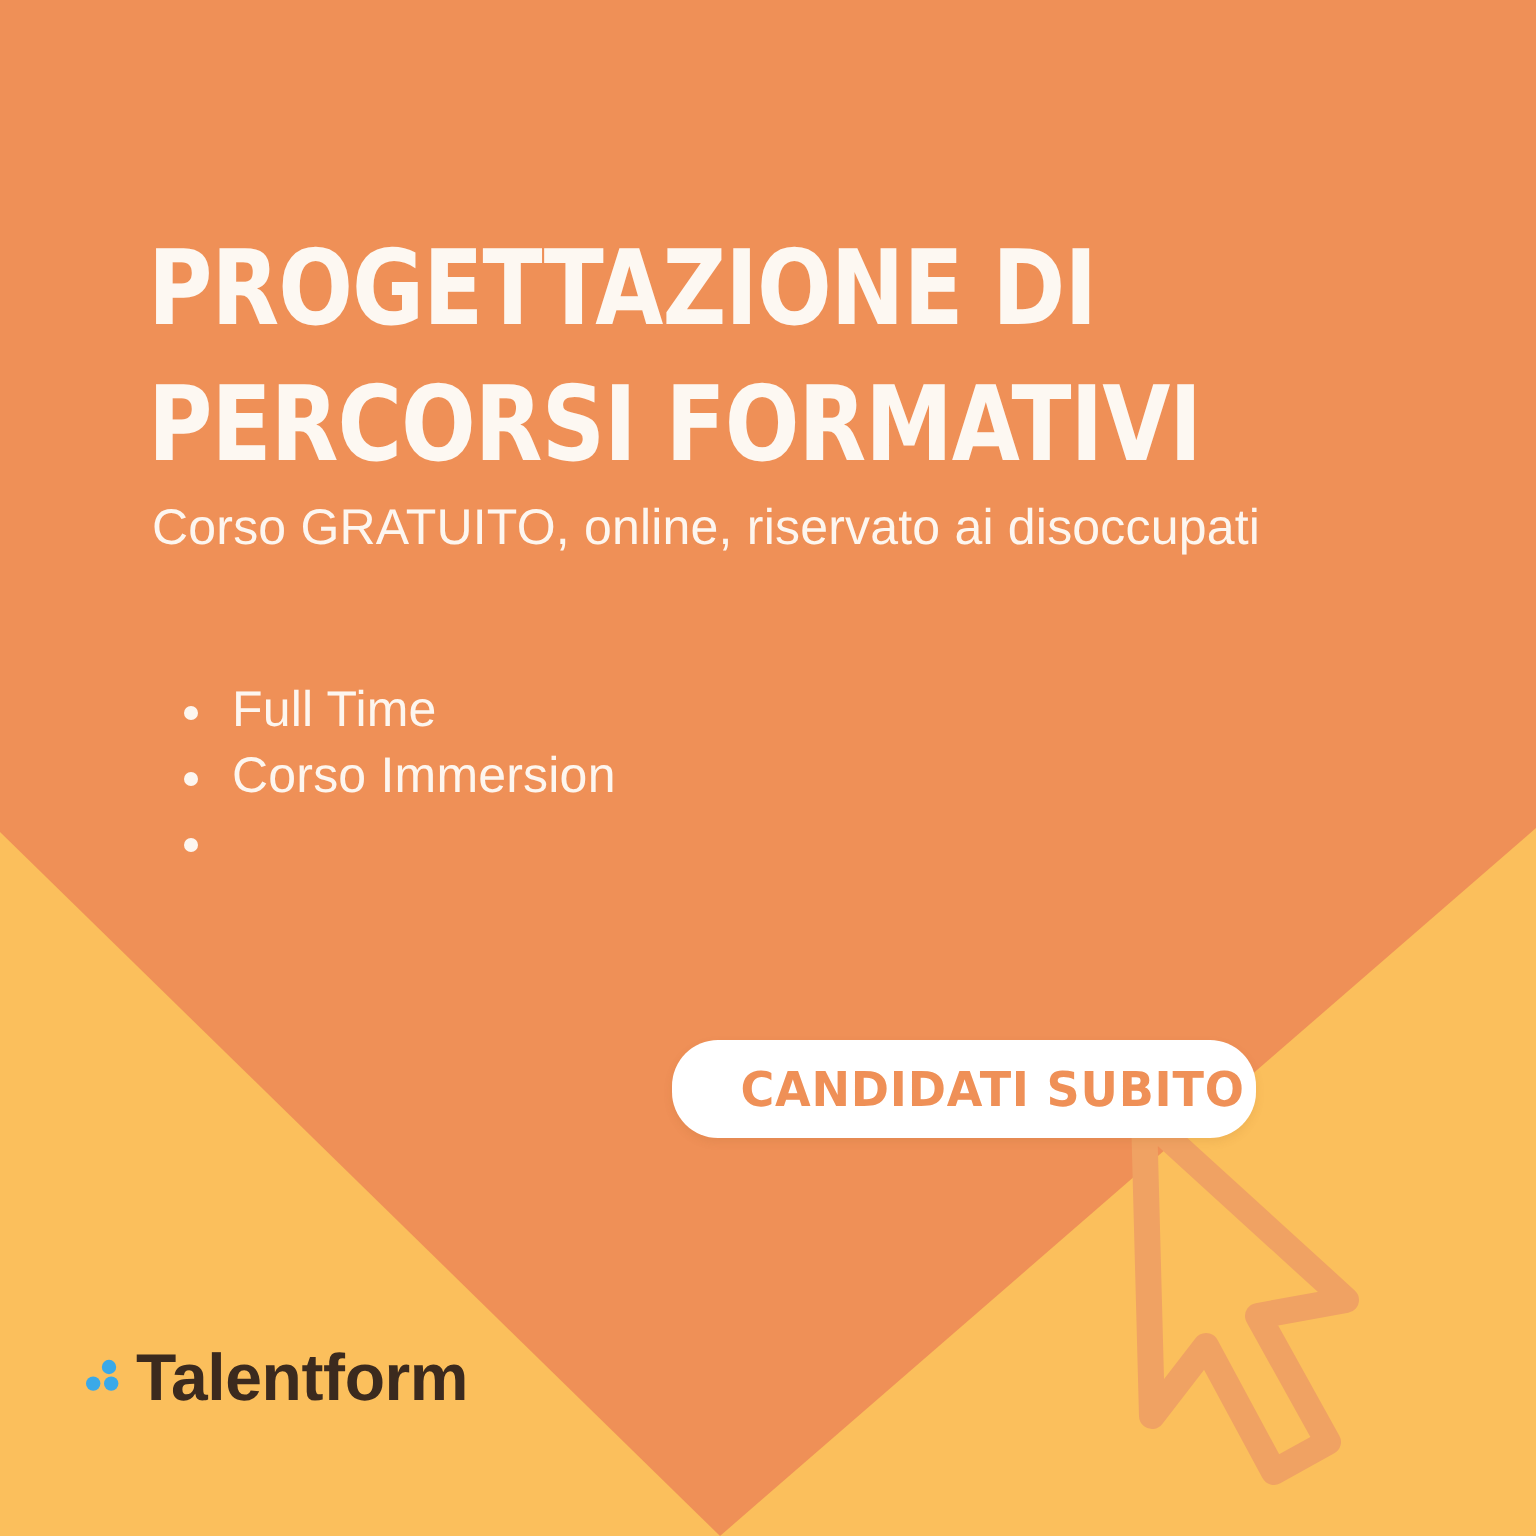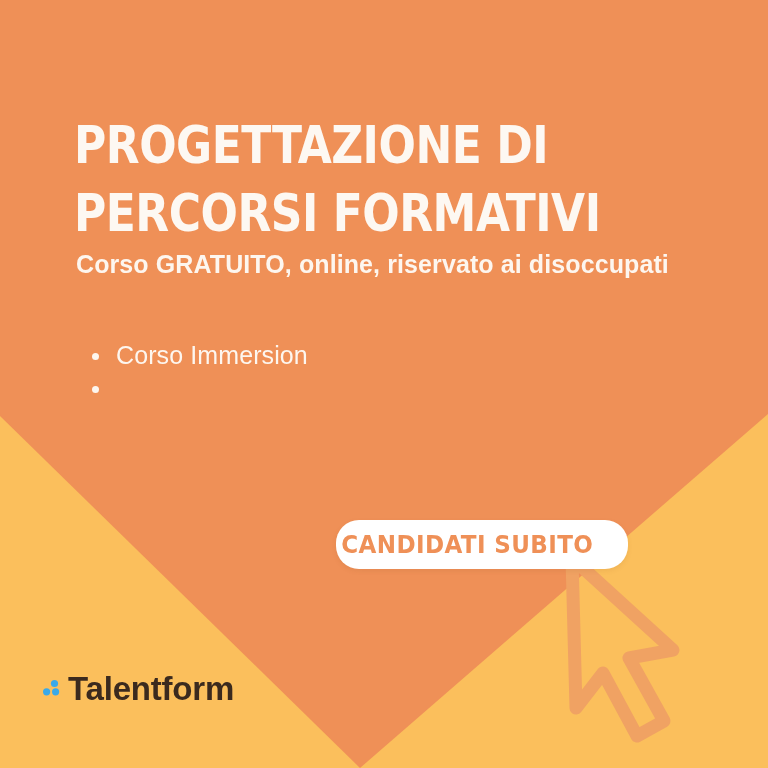--- a/index.html
+++ b/index.html
@@ -63,21 +63,21 @@
     white-space: nowrap;
   }
 
   .subtitle {
     position: absolute;
     left: 76px;
     top: 223px;
     color: #fdf6ef;
     font-size: 25px;
     line-height: 32px;
-    font-weight: 700;
+    font-weight: 400;
     white-space: nowrap;
     letter-spacing: 0.1px;
   }
 
   .bullets {
     position: absolute;
     left: 88px;
     top: 339px;
     margin: 0;
     padding: 0;
@@ -108,21 +108,21 @@
     position: absolute;
     left: 336px;
     top: 520px;
     width: 292px;
     height: 49px;
     background: #ffffff;
     border: none;
     border-radius: 23px;
     display: flex;
     align-items: center;
-    justify-content: flex-start;
+    justify-content: flex-end;
     box-shadow: 0 2px 5px rgba(140, 80, 30, 0.10);
     cursor: pointer;
     padding: 0;
   }
   .cta-button .cta-label {
     font-family: "DejaVu Sans", sans-serif;
     font-weight: 700;
     font-size: 24px;
     letter-spacing: 0.4px;
     color: #ef9057;
@@ -173,20 +173,24 @@
     <h1 class="headline">
       <span class="line">PROGETTAZIONE DI</span>
       <span class="line">PERCORSI FORMATIVI</span>
     </h1>
 
     <p class="subtitle">Corso GRATUITO, online, riservato ai disoccupati</p>
 
     <ul class="bullets">
       <li>
         <span class="bullet-dot"></span>
+        <span>Full Time</span>
+      </li>
+      <li>
+        <span class="bullet-dot"></span>
         <span>Corso Immersion</span>
       </li>
       <li>
         <span class="bullet-dot"></span>
       </li>
     </ul>
 
     <button class="cta-button">
       <span class="cta-label">CANDIDATI SUBITO</span>
     </button>

